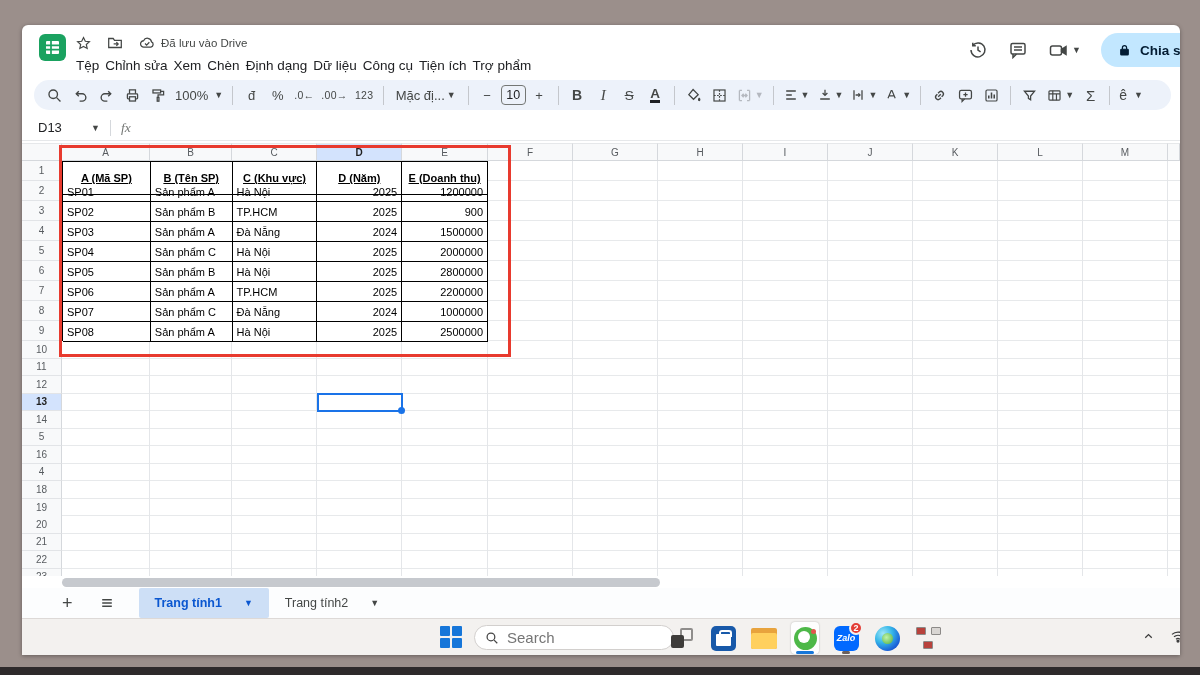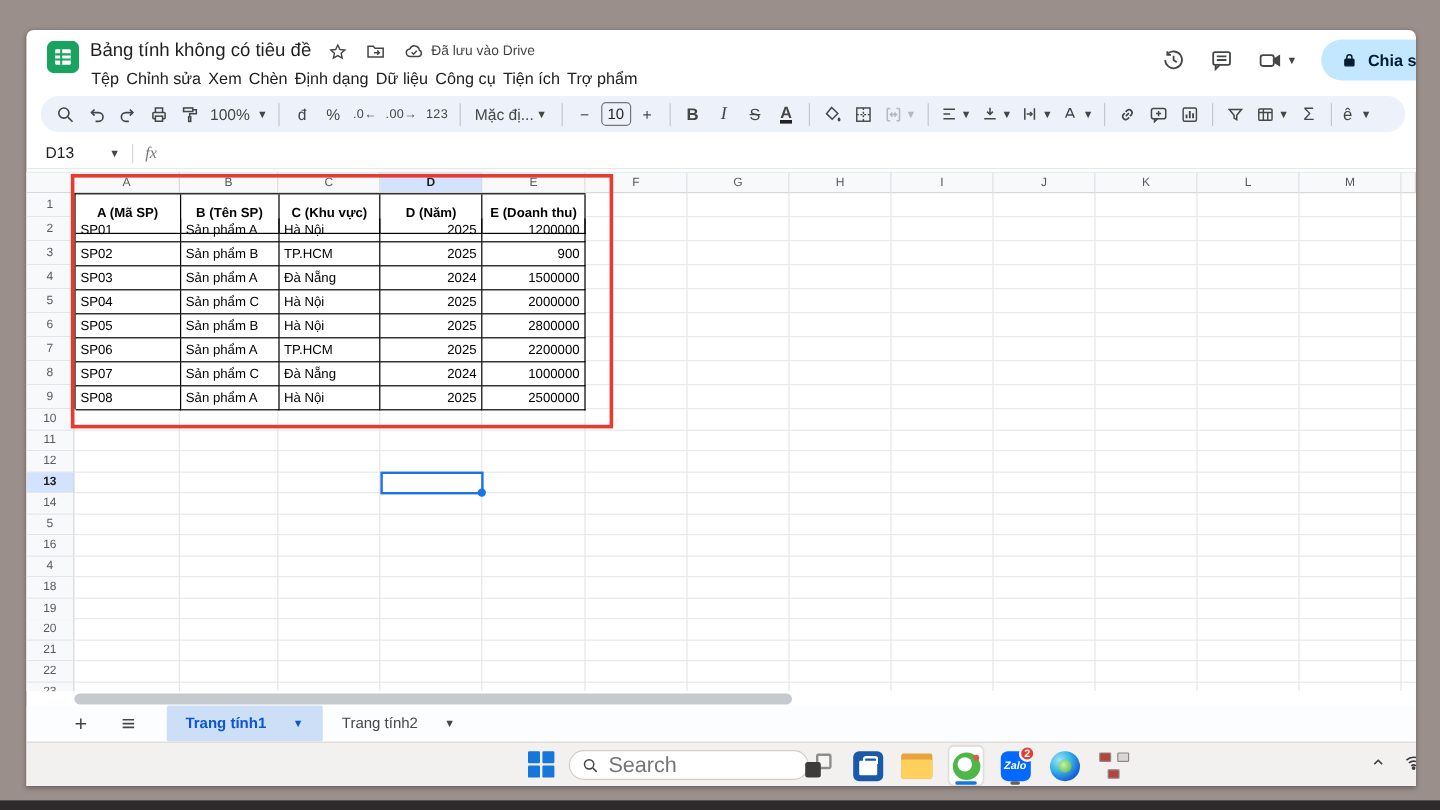--- a/index.html
+++ b/index.html
@@ -59,21 +59,21 @@
            display:flex; align-items:center; justify-content:center; }
   .row-h.sel { background:#d3e3fd; color:#1f1f1f; font-weight:bold; }
   .vline { position:absolute; top:18px; width:1px; background:#e4e6e9; }
   .hline { position:absolute; left:40px; height:1px; background:#e7e9eb; }
 
   .data-table { position:absolute; left:40px; top:18px; width:426px; height:180px;
                 border-top:1px solid #000; border-left:1px solid #000; background:#fff; z-index:2; }
   .t-row { display:flex; height:20px; }
   .t-cell { height:20px; border-right:1px solid #000; border-bottom:1px solid #000; font-size:11px;
             color:#000; display:flex; align-items:center; padding:0 4px; overflow:hidden; white-space:nowrap; }
-  .t-cell.head { font-weight:bold; justify-content:center; padding:16px 2px; }
+  .t-cell.head { font-weight:bold; justify-content:center; padding:16px 2px;text-decoration:underline; }
   .t-cell.num { justify-content:flex-end; }
 
   .red-rect { position:absolute; left:37px; top:2px; width:452px; height:212px;
               border:3px solid #e83a2e; z-index:5; }
   .sel-cell { position:absolute; left:295px; top:250px; width:86px; height:19px;
               border:2px solid #1a73e8; z-index:4; background:transparent; }
   .sel-cell::after { content:""; position:absolute; right:-4px; bottom:-4px; width:7px; height:7px;
                      border-radius:50%; background:#1a73e8; }
 
   .hscroll { position:absolute; left:40px; top:553px; width:598px; height:9px; border-radius:5px; background:#c6c9ce; }
@@ -90,21 +90,21 @@
   .tab.active .drop { color:#0b57d0; }
 
   
   .taskbar { position:absolute; left:0; top:593px; width:1158px; height:37px; background:#f3f1ef;
              border-top:1px solid #ddd9d7; }
   .start { position:absolute; left:418px; top:7px; width:23px; height:23px; display:grid;
            grid-template-columns:10px 10px; grid-template-rows:10px 10px; gap:2px; }
   .start span { background:#1676d9; border-radius:1px; }
   .tsearch { position:absolute; left:452px; top:6px; width:200px; height:25px; border-radius:13px;
              background:#fff; border:1px solid #d2cfcd; display:flex; align-items:center; padding:0 10px; gap:8px; }
-  .tsearch input { border:none; outline:none; font-size:18px; color:#ec4899; width:140px; background:transparent;
+  .tsearch input { border:none; outline:none; font-size:15px; color:#ec4899; width:140px; background:transparent;
                    font-family:"Liberation Sans", sans-serif; }
   .apps { position:absolute; left:646px; top:2px; height:34px; display:flex; align-items:center; gap:13px; }
   .app { position:relative; width:28px; height:32px; display:flex; align-items:center; justify-content:center; }
   .tv-back { position:absolute; right:3px; top:6px; width:13px; height:13px; border:2px solid #8f8d8b;
              border-radius:2px; background:#f6f4f2; }
   .tv-front { position:absolute; left:3px; bottom:6px; width:13px; height:13px; background:#3e3c3a; border-radius:2px; }
   .store { width:25px; height:25px; background:#1859a9; border-radius:5px; position:relative; }
   .store::before { content:""; position:absolute; left:5px; top:8px; width:15px; height:12px; background:#fff; border-radius:1px; }
   .store::after { content:""; position:absolute; left:8px; top:4px; width:9px; height:5px;
                   border:2px solid #fff; border-bottom:none; border-radius:3px 3px 0 0; }
@@ -144,21 +144,20 @@
   <div class="window">
 
     <div class="logo">
       <svg width="27" height="27" viewBox="0 0 27 27">
           <rect width="27" height="27" rx="6" fill="#1aa260"></rect>
         <rect x="7" y="7" width="13" height="13" rx="1" fill="#fff"></rect>
         <path d="M7 11.3h13M7 15.6h13M12 7v13" stroke="#1aa260" stroke-width="1.7"></path>
         </svg>
     </div>
     <div class="title-row">
-      <span class="doc-title">Bảng tính không có tiêu đề</span>
       <span class="hd-ic">
         <svg width="17" height="17" viewBox="0 0 20 20" fill="none" stroke="#444746" stroke-width="1.4">
           <path d="M10 3l2.1 4.4 4.8.5-3.6 3.2 1 4.7L10 13.4 5.7 15.8l1-4.7L3.1 7.9l4.8-.5z"></path>
           </svg>
         </span>
       <span class="hd-ic">
         <svg width="18" height="18" viewBox="0 0 20 20" fill="none" stroke="#444746" stroke-width="1.4">
           <path d="M3 5h5l1.5 2H17v8H3z"></path>
             <path d="M8.5 11h5m-2-2l2 2-2 2"></path>
           </svg>

